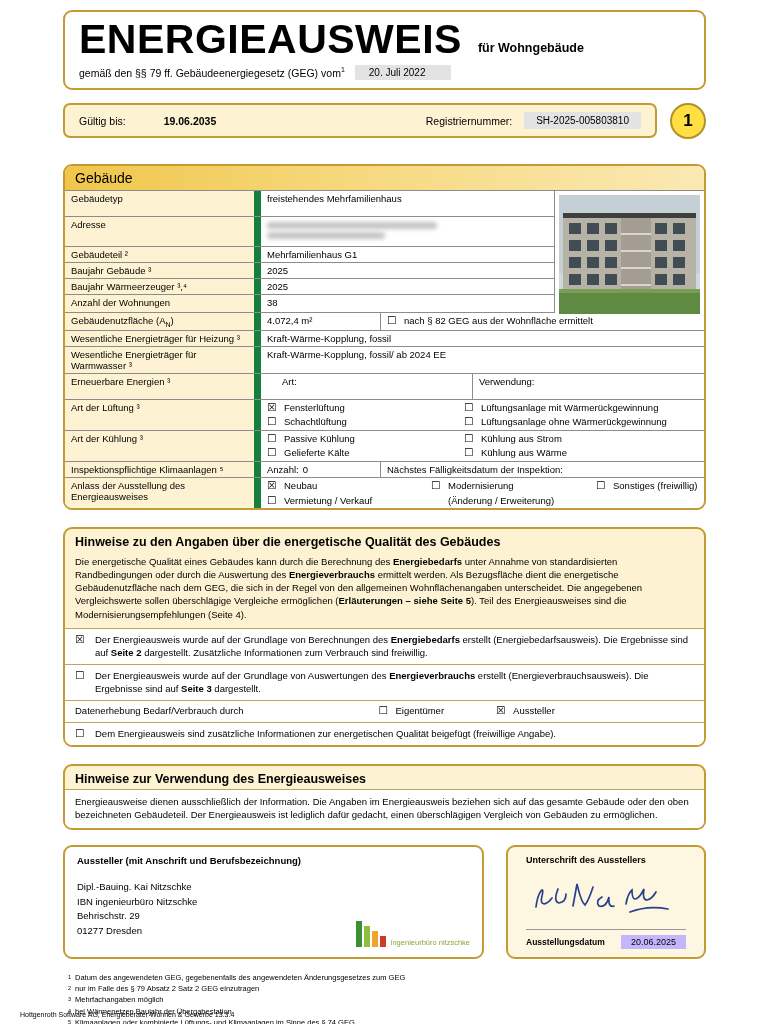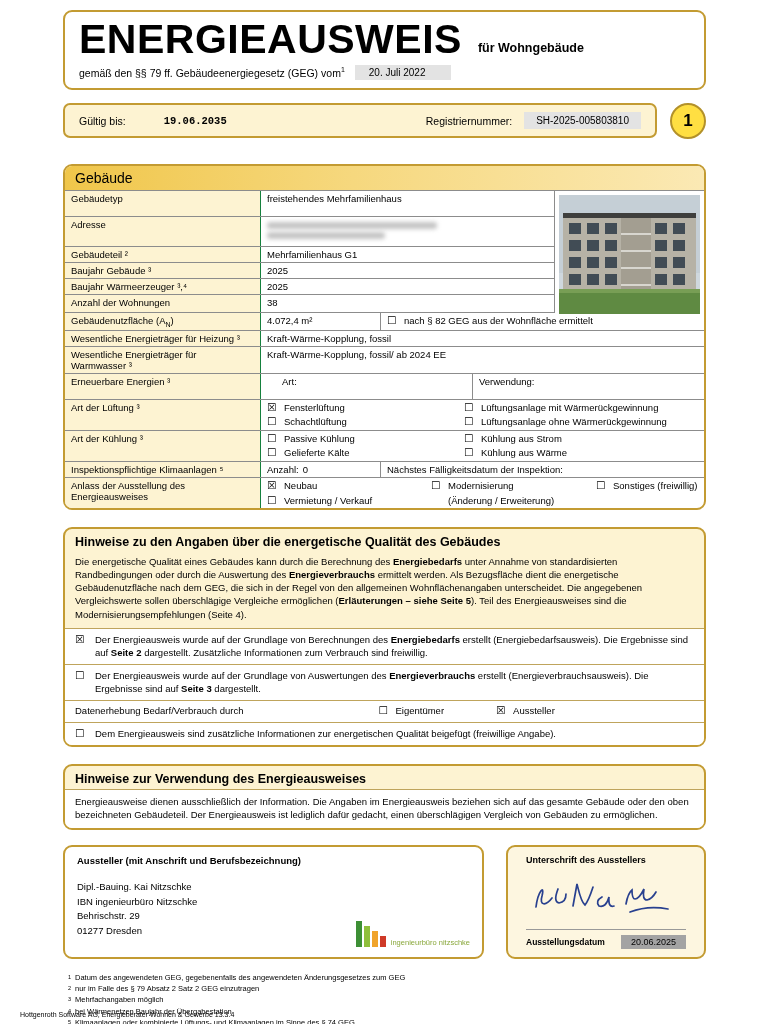--- a/index.html
+++ b/index.html
@@ -31,41 +31,41 @@
   .sup { vertical-align: super; font-size: 7px; }
   .graybox { background: #e3e3e3; padding: 2px 14px; font-size: 10px; min-width: 96px; }
 
   
   .valrow { display: flex; align-items: center; margin-top: 13px; gap: 13px; }
   .valbar {
     flex: 1; display: flex; align-items: center;
     border: 2px solid #c39b32; border-radius: 7px;
     background: #fdf3d2; padding: 7px 14px; font-size: 10.5px;
   }
-  .val-date { font-weight: bold; margin-left: 38px; font-family: Liberation Mono, monospace; }
+  .val-date { font-weight: bold; margin-left: 38px; }
   .val-reglab { font-weight: normal; margin-left: auto; }
   .val-regbox { margin-left: 12px; background: #e3e3e3; padding: 3px 12px; font-size: 10px; }
   .pagecircle {
     width: 36px; height: 36px; border-radius: 50%;
     background: #ffdf42; border: 2px solid #b3912a;
     display: flex; align-items: center; justify-content: center;
     font-size: 17px; font-weight: bold;
   }
 
   
   .secbox { border: 2px solid #c39b32; border-radius: 9px; margin-top: 25px; overflow: hidden; background: #fff; }
   .sechdr {
     background: linear-gradient(90deg, #f0c64a 0%, #f6d87e 45%, #fbe9b4 100%);
     font-size: 14px; font-weight: normal; padding: 4px 10px;
     border-bottom: 1px solid #8c8c8c;
   }
   .tbl { font-size: 9.5px; }
   .trow { display: flex; align-items: stretch; border-bottom: 1px solid #8c8c8c; }
   .tbl > .trow:last-child { border-bottom: none; }
-  .tlab { flex: 0 0 196px; background: #fdf3d2; padding: 2px 6px; border-right: 1px solid #15803d; }
+  .tlab { flex: 0 0 196px; background: #fdf3d2; padding: 2px 6px; border-right: 7px solid #15803d; }
   .tval { flex: 1; padding: 2px 6px; background: #fff; }
   .cellA { flex: 0 0 120px; border-right: 1px solid #8c8c8c; }
   .cellB { flex: 0 0 197px; border-right: 1px solid #8c8c8c; margin-left: 15px; }
   .grid2 { flex: 1; display: grid; grid-template-columns: 197px 1fr; padding: 2px 6px; row-gap: 3px; }
   .grid3 { flex: 1; display: grid; grid-template-columns: 164px 165px 1fr; padding: 2px 6px; row-gap: 3px; }
   .opt { display: flex; gap: 4px; align-items: flex-start; }
   .flexcell { display: flex; gap: 4px; }
   .pgrp { position: relative; padding-right: 149px; }
   .pgrp .tval { border-right: 1px solid #8c8c8c; }
   .r1 { min-height: 26px; } .r2 { min-height: 30px; }
@@ -116,21 +116,21 @@
   .sigbox {
     flex: 0 0 186px; border: 2px solid #c39b32; border-radius: 9px;
     background: #fdf6e0; padding: 8px 18px;
     display: flex; flex-direction: column;
   }
   .sig-title { font-size: 9px; font-weight: bold; }
   .sig-area { flex: 1; display: flex; align-items: center; }
   .sig-area svg { width: 160px; height: 44px; }
   .sig-date-row { display: flex; align-items: center; justify-content: space-between; border-top: 1px solid #999; padding-top: 5px; }
   .sig-date-label { font-size: 8.5px; font-weight: bold; }
-  .sig-date-box { background: #a3a3a3; font-size: 9px; padding: 2px 10px; }
+  .sig-date-box { background: #c4b5fd; font-size: 9px; padding: 2px 10px; }
 
   
   .fnotes { margin-top: 13px; font-size: 7.5px; line-height: 1.5; }
   .fn { display: flex; gap: 4px; }
   .fnnum { flex: 0 0 8px; text-align: right; font-size: 5.5px; position: relative; top: 1px; }
   .footer { position: absolute; left: 20px; bottom: 6px; font-size: 7px; }
 </style>
 </head>
 <body>
 

